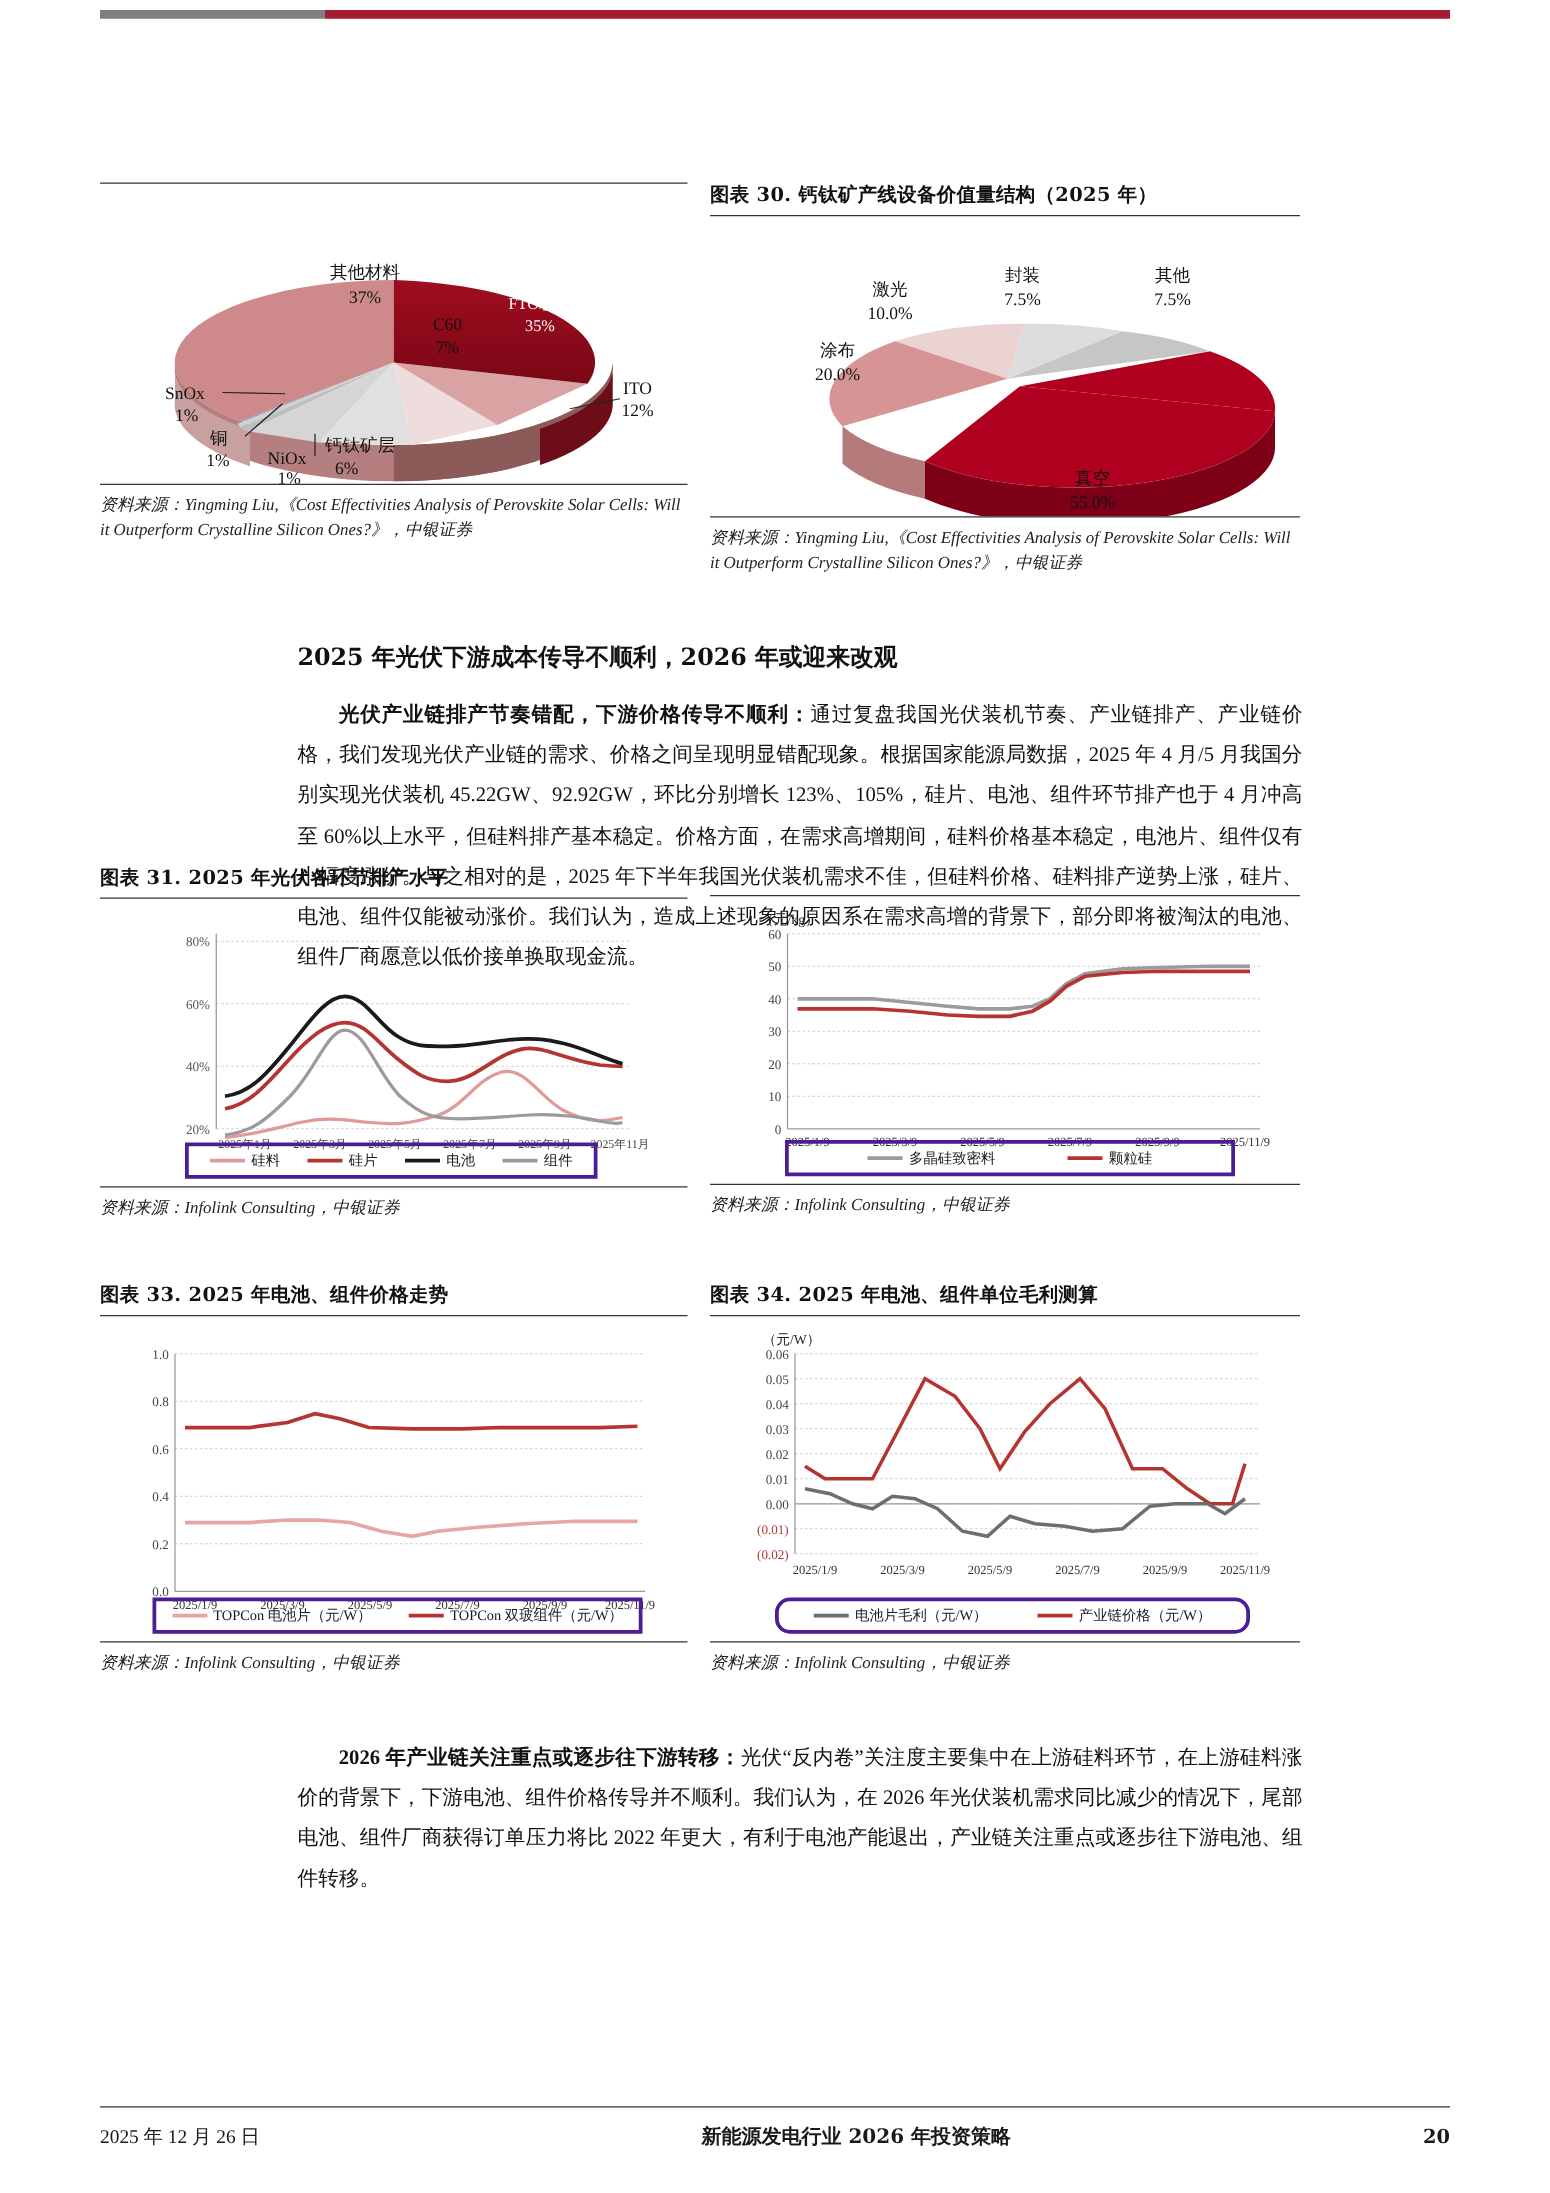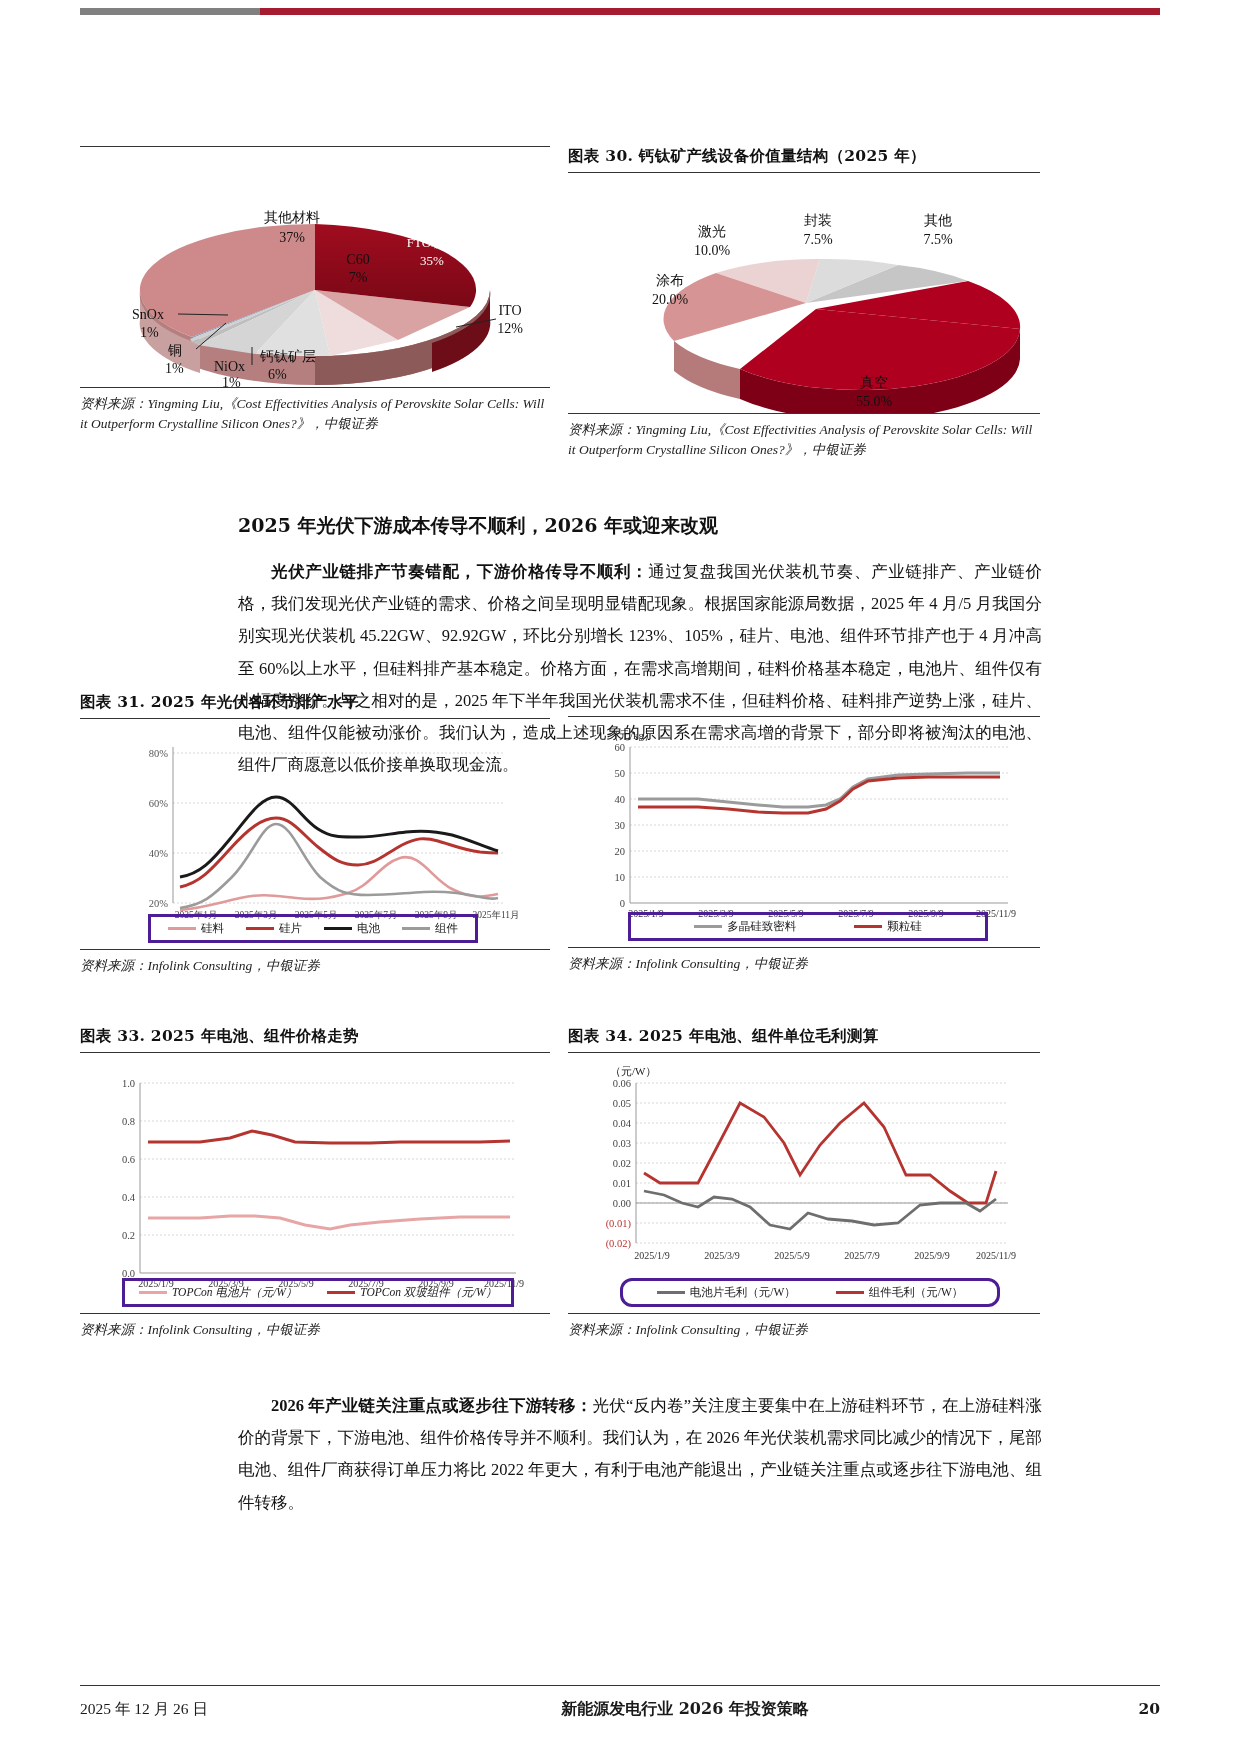--- a/index.html
+++ b/index.html
@@ -296,21 +296,21 @@
         <path d="M68,165 L120,165 L150,163 L175,163 L200,165 L225,172 L250,176 L270,172 L300,169 L340,166 L380,164 L430,164" fill="none" stroke="#E8A5A5" stroke-width="3"></path>
         <g font-size="10" fill="#333" text-anchor="middle">
           <text x="76" y="234">2025/1/9</text>
           <text x="146" y="234">2025/3/9</text>
           <text x="216" y="234">2025/5/9</text>
           <text x="286" y="234">2025/7/9</text>
           <text x="356" y="234">2025/9/9</text>
           <text x="424" y="234">2025/11/9</text>
         </g>
       </svg>
-      <div class="legend" style="width:392px; position:absolute; left:42px; bottom:6px; gap:30px;font-style:italic;">
+      <div class="legend" style="width:392px; position:absolute; left:42px; bottom:6px; gap:30px;">
         <span class="legend-item">
             <i class="lg-line" style="background:#E8A5A5"></i>
             <span>TOPCon 电池片（元/W）</span>
           </span>
         <span class="legend-item">
             <i class="lg-line" style="background:#B5342F"></i>
             <span>TOPCon 双玻组件（元/W）</span>
           </span>
       </div>
     </div>
@@ -361,21 +361,21 @@
           <text x="428" y="206">2025/11/9</text>
         </g>
       </svg>
       <div class="legend" style="width:380px; position:absolute; left:52px; bottom:6px; gap:40px;border-radius:12px;">
         <span class="legend-item">
             <i class="lg-line" style="background:#6E6E6E"></i>
             <span>电池片毛利（元/W）</span>
           </span>
         <span class="legend-item">
             <i class="lg-line" style="background:#B5342F"></i>
-            <span>组件毛利（元/W）</span>
+            <span>产业链价格（元/W）</span>
           </span>
       </div>
     </div>
     <div class="fig-source">资料来源：Infolink Consulting，中银证券</div>
   </div>
 
   <div style="position:absolute; left:238px; top:1382px; width:804px;">
     <div class="para" style="text-indent:2em;">
       <b>2026 年产业链关注重点或逐步往下游转移：</b><span>光伏“反内卷”关注度主要集中在上游硅料环节，在上游硅料涨价的背景下，下游电池、组件价格传导并不顺利。我们认为，在 2026 年光伏装机需求同比减少的情况下，尾部电池、组件厂商获得订单压力将比 2022 年更大，有利于电池产能退出，产业链关注重点或逐步往下游电池、组件转移。</span>
     </div>

